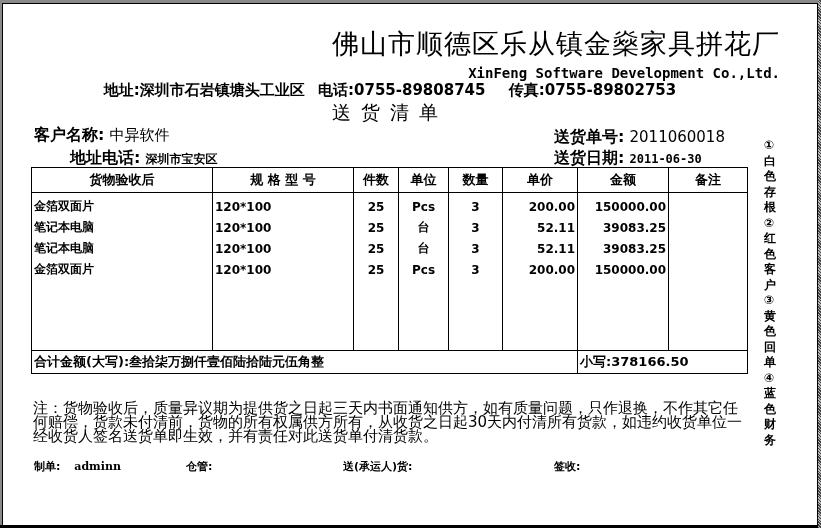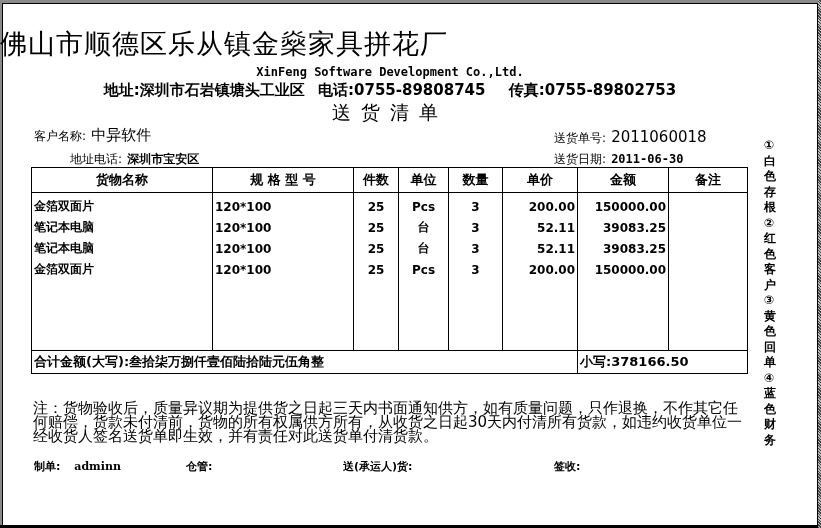--- a/index.html
+++ b/index.html
@@ -7,29 +7,29 @@
          font-family:"DejaVu Sans","Liberation Sans",sans-serif; color:#000; }
   .frame-top { position:absolute; left:0; top:0; width:821px; height:3px; background:#8a8a8a; }
   .frame-left { position:absolute; left:0; top:0; width:2px; height:528px; background:#8a8a8a; }
   .frame-left-inner { position:absolute; left:2px; top:3px; width:1px; height:522px; background:#000; }
   .frame-top-inner { position:absolute; left:2px; top:3px; width:816px; height:1px; background:#000; }
   .frame-right { position:absolute; right:0; top:0; width:3px; height:528px;
     background-image: repeating-linear-gradient(45deg,#444 0 1px,#bbb 1px 2px); }
   .frame-right-inner { position:absolute; left:817px; top:3px; width:1px; height:522px; background:#000; }
   .frame-bottom { position:absolute; left:0; top:525px; width:818px; height:3px; background:#000; }
   .abs { position:absolute; white-space:nowrap; }
-  .company { left:0; width:780px; top:26px; text-align:left; font-family:"DejaVu Serif","Liberation Serif",serif;
+  .company { left:0; width:780px; top:26px; text-align:right; font-family:"DejaVu Serif","Liberation Serif",serif;
              font-size:27px; letter-spacing:1px; }
-  .company-en { left:0; width:780px; top:65px; text-align:center; font-family:"DejaVu Sans Mono","Liberation Mono",monospace;
-             font-size:12px; font-weight:bold; }
+  .company-en { left:0; width:780px; top:65px; text-align:right; font-family:"DejaVu Sans Mono","Liberation Mono",monospace;
+             font-size:14px; font-weight:bold; }
   .contact { left:0; width:780px; top:81px; text-align:center; font-size:15px; font-weight:bold; }
   .contact span { margin:0 4px; }
   .doc-title { left:0; width:780px; top:100px; text-align:center; font-family:"DejaVu Serif","Liberation Serif",serif;
              font-size:19px; letter-spacing:10px; }
-  .lbl { font-size:12px; font-weight:normal; }
+  .lbl { font-size:16px; font-weight:bold; }
   .val-big { font-size:15px; font-weight:normal; }
   .val-bold { font-size:12px; font-weight:bold; }
   table.goods { position:absolute; left:31px; top:167px; width:716px; border-collapse:collapse; table-layout:fixed; }
   table.goods td, table.goods th { border:1px solid #000; padding:0 2px; font-size:12px; font-weight:bold; height:20px; overflow:hidden; white-space:nowrap; }
   table.goods th { height:24px; text-align:center; font-size:13px; }
   table.goods td.body-cell { border-top:none; border-bottom:none; height:21px; vertical-align:middle; }
   table.goods tr.first-body td { padding-top:3px; }
   table.goods tr.filler td { border-top:none; height:70px; }
   .c { text-align:center;margin-top:47px; }
   .r { text-align:right; }
@@ -81,21 +81,21 @@
       <col style="width:141px">
       <col style="width:45px">
       <col style="width:50px">
     <col style="width:54px">
       <col style="width:75px">
       <col style="width:91px">
       <col style="width:79px">
   </colgroup>
   <tbody>
       <tr>
-    <th>货物名称</th>
+    <th>货物验收后</th>
     <th>规 格 型 号</th>
     <th>件数</th>
     <th>单位</th>
     <th>数量</th>
     <th>单价</th>
     <th>金额</th>
     <th>备注</th>
   </tr>
   <tr class="first-body">
     <td class="body-cell">金箔双面片</td>

